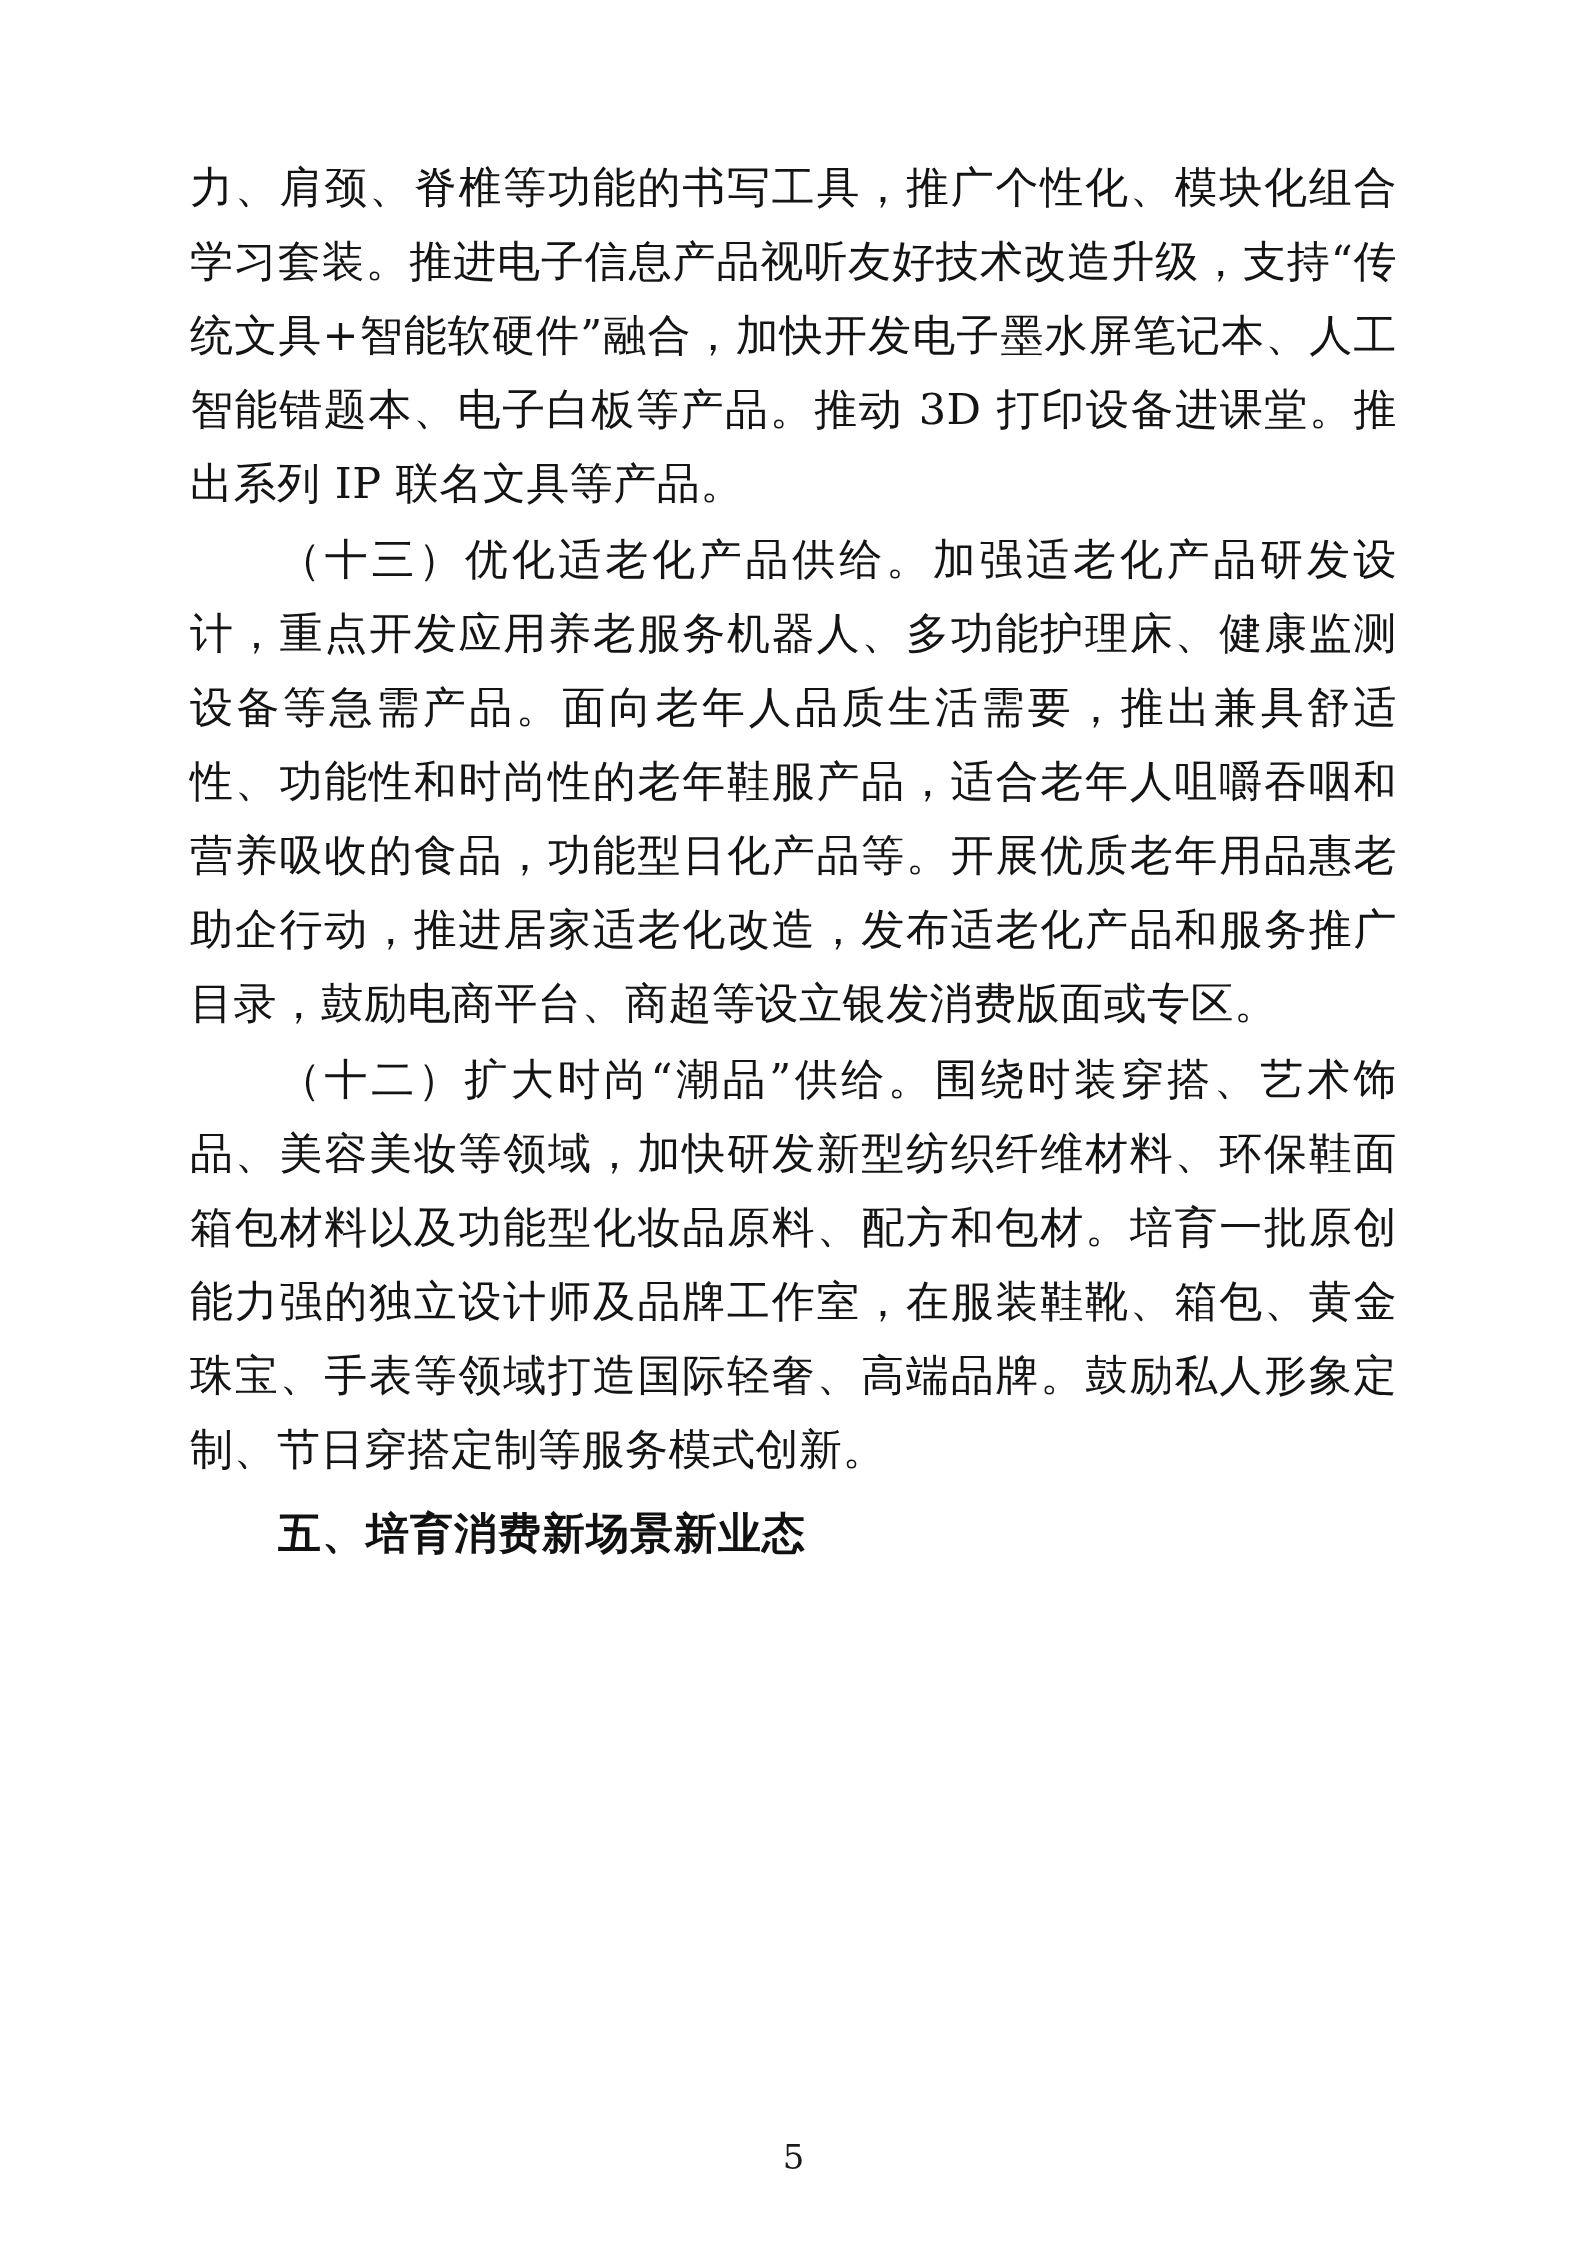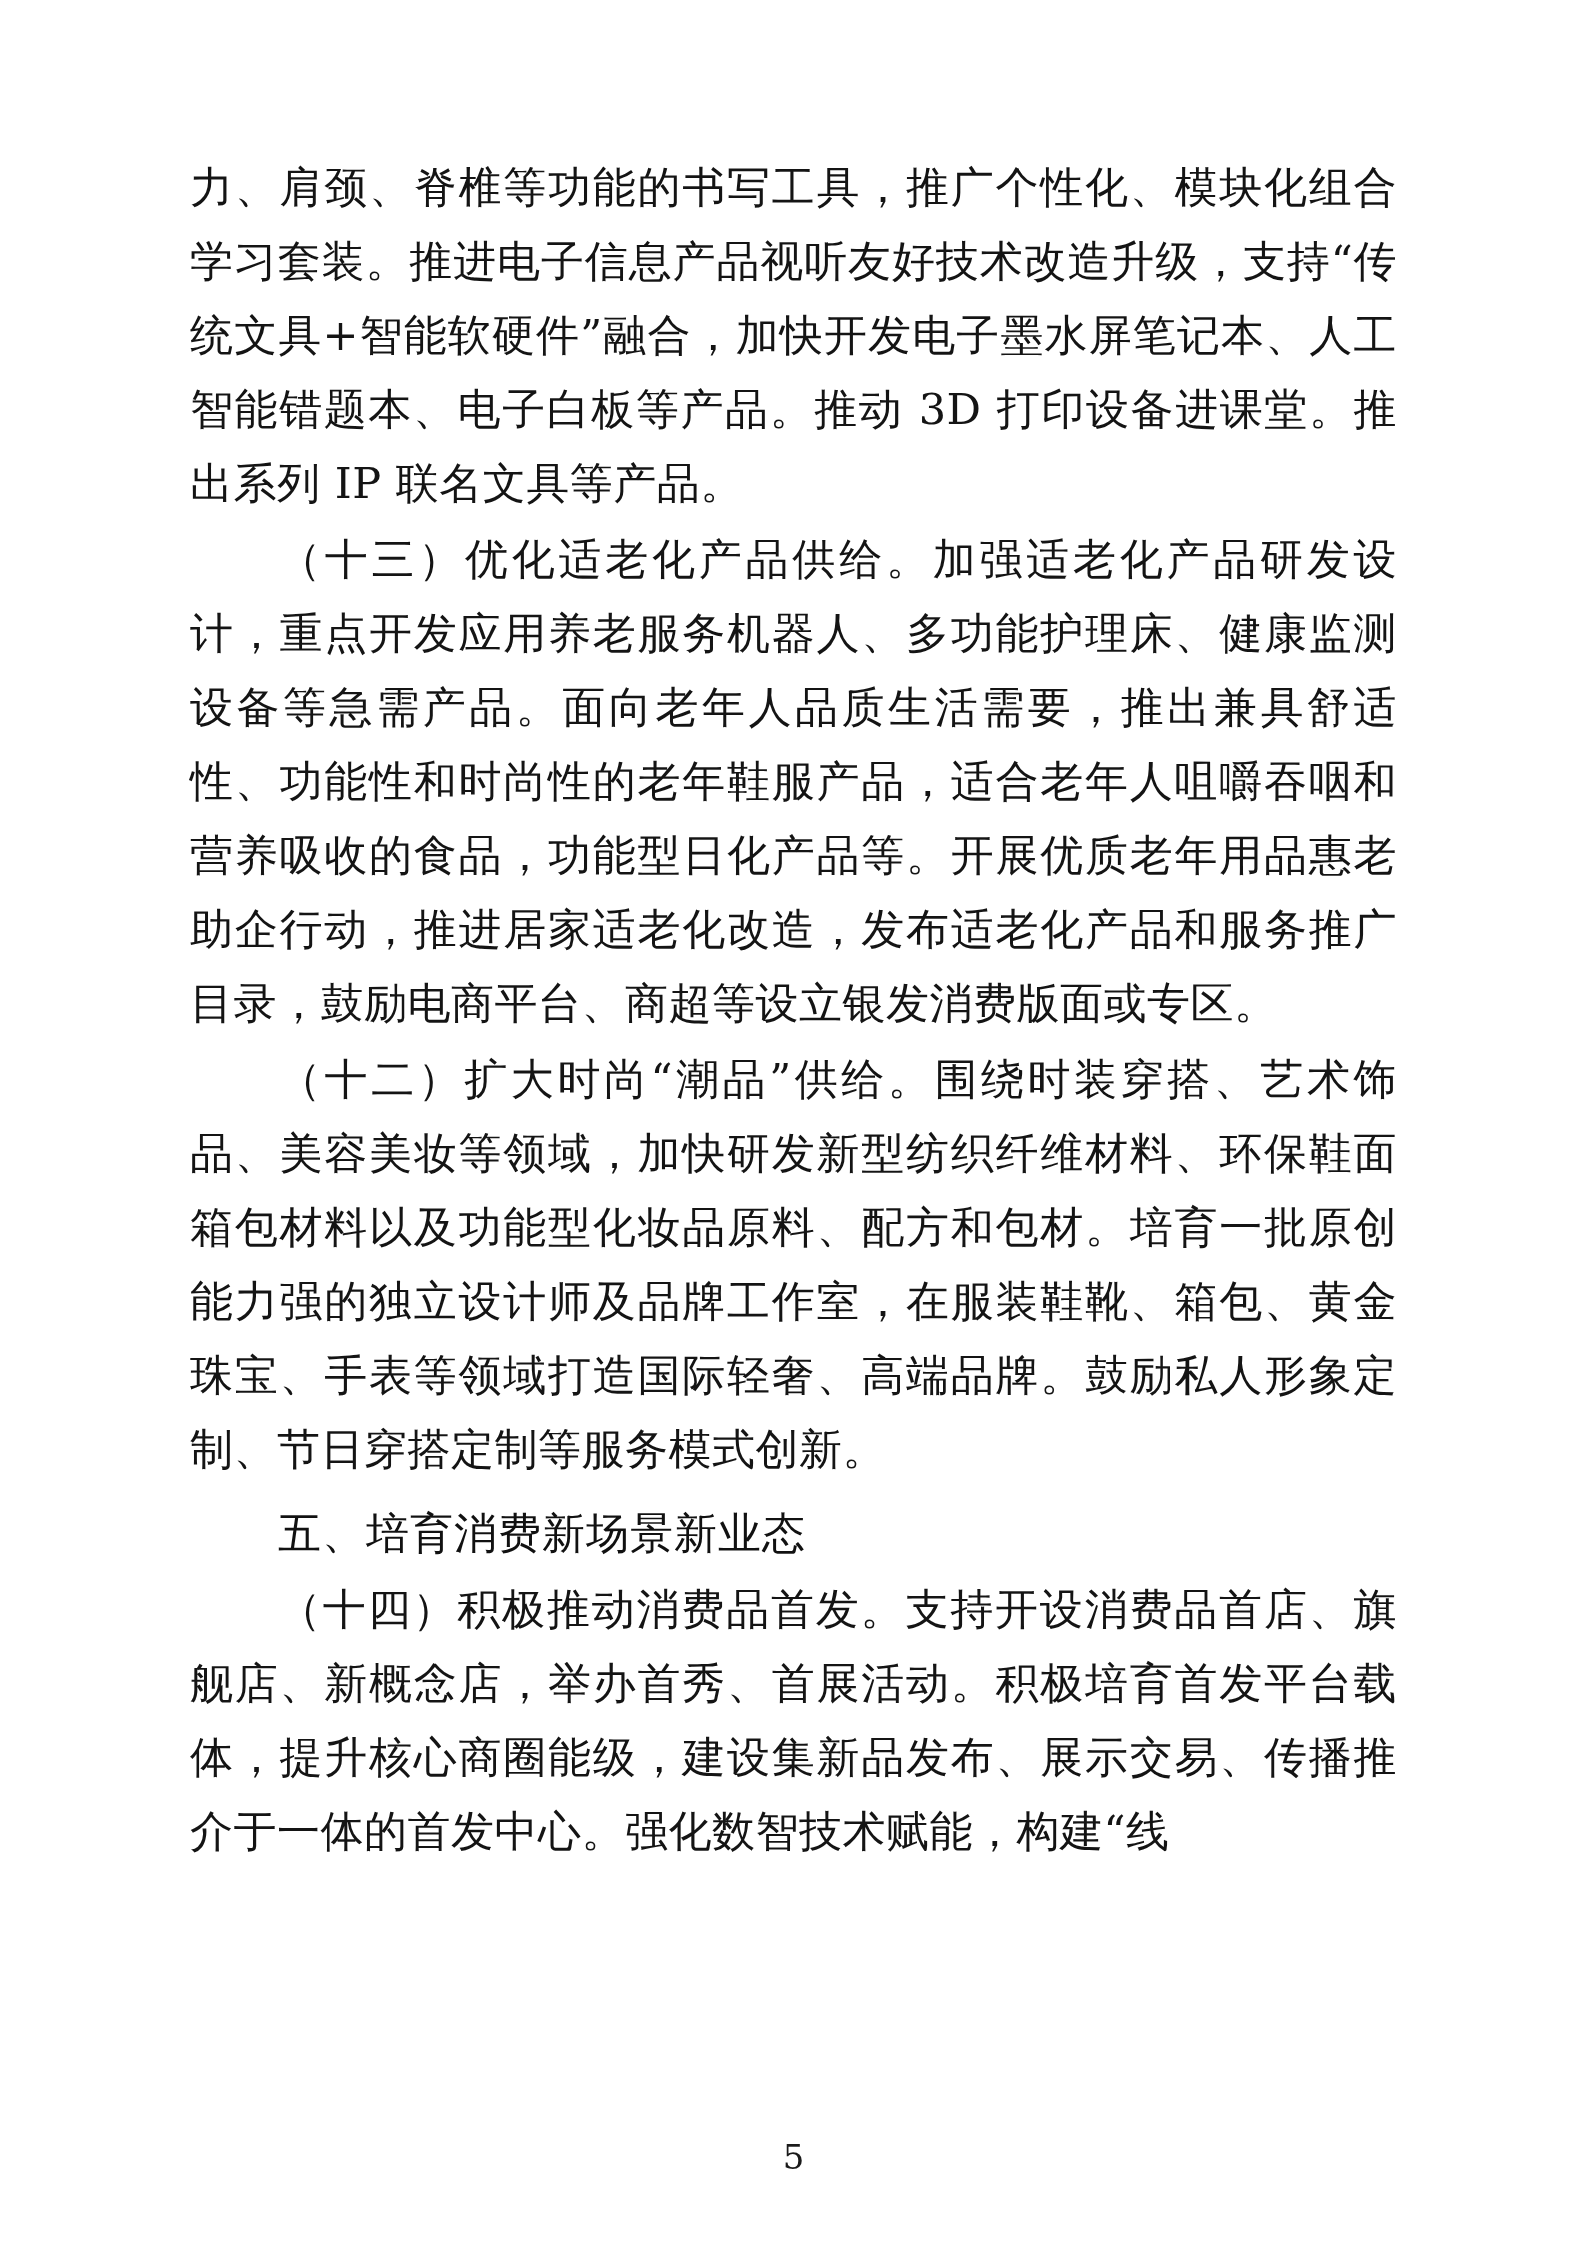--- a/index.html
+++ b/index.html
@@ -37,21 +37,21 @@
     margin: 0 0 2px 0;
     text-indent: 0;
   }
   .para.indent {
     text-indent: 88px;
   }
   .section-heading {
     font-family: "DejaVu Sans", "Liberation Sans", sans-serif;
     font-size: 43px;
     line-height: 74px;
-    font-weight: normal;
+    font-weight: bold;
     color: #111111;
     margin: 10px 0 2px 0;
     text-indent: 88px;
     letter-spacing: 1px;
   }
   .page-number {
     position: absolute;
     left: 0;
     right: 0;
     bottom: 68px;
@@ -63,16 +63,15 @@
 </style>
 </head>
 <body>
 
 <div class="page">
   <div class="content">
     <p class="body-text para">力、肩颈、脊椎等功能的书写工具，推广个性化、模块化组合学习套装。推进电子信息产品视听友好技术改造升级，支持“传统文具+智能软硬件”融合，加快开发电子墨水屏笔记本、人工智能错题本、电子白板等产品。推动 3D 打印设备进课堂。推出系列 IP 联名文具等产品。</p>
     <p class="body-text para indent">（十三）优化适老化产品供给。加强适老化产品研发设计，重点开发应用养老服务机器人、多功能护理床、健康监测设备等急需产品。面向老年人品质生活需要，推出兼具舒适性、功能性和时尚性的老年鞋服产品，适合老年人咀嚼吞咽和营养吸收的食品，功能型日化产品等。开展优质老年用品惠老助企行动，推进居家适老化改造，发布适老化产品和服务推广目录，鼓励电商平台、商超等设立银发消费版面或专区。</p>
     <p class="body-text para indent">（十二）扩大时尚“潮品”供给。围绕时装穿搭、艺术饰品、美容美妆等领域，加快研发新型纺织纤维材料、环保鞋面箱包材料以及功能型化妆品原料、配方和包材。培育一批原创能力强的独立设计师及品牌工作室，在服装鞋靴、箱包、黄金珠宝、手表等领域打造国际轻奢、高端品牌。鼓励私人形象定制、节日穿搭定制等服务模式创新。</p>
     <h2 class="section-heading">五、培育消费新场景新业态</h2>
-    <p class="body-text para indent">（十四）积极推动消费品首发。支持开设消费品首店、旗舰店、新概念店，举办首秀、首展活动。积极培育首发平台载体，提升核心商圈能级，建设集新品发布、展示交易、传播推介于一体的首发中心。强化数智技术赋能，构建“线</p>
   </div>
   <div class="page-number">5</div>
 </div>
 
 </body></html>

